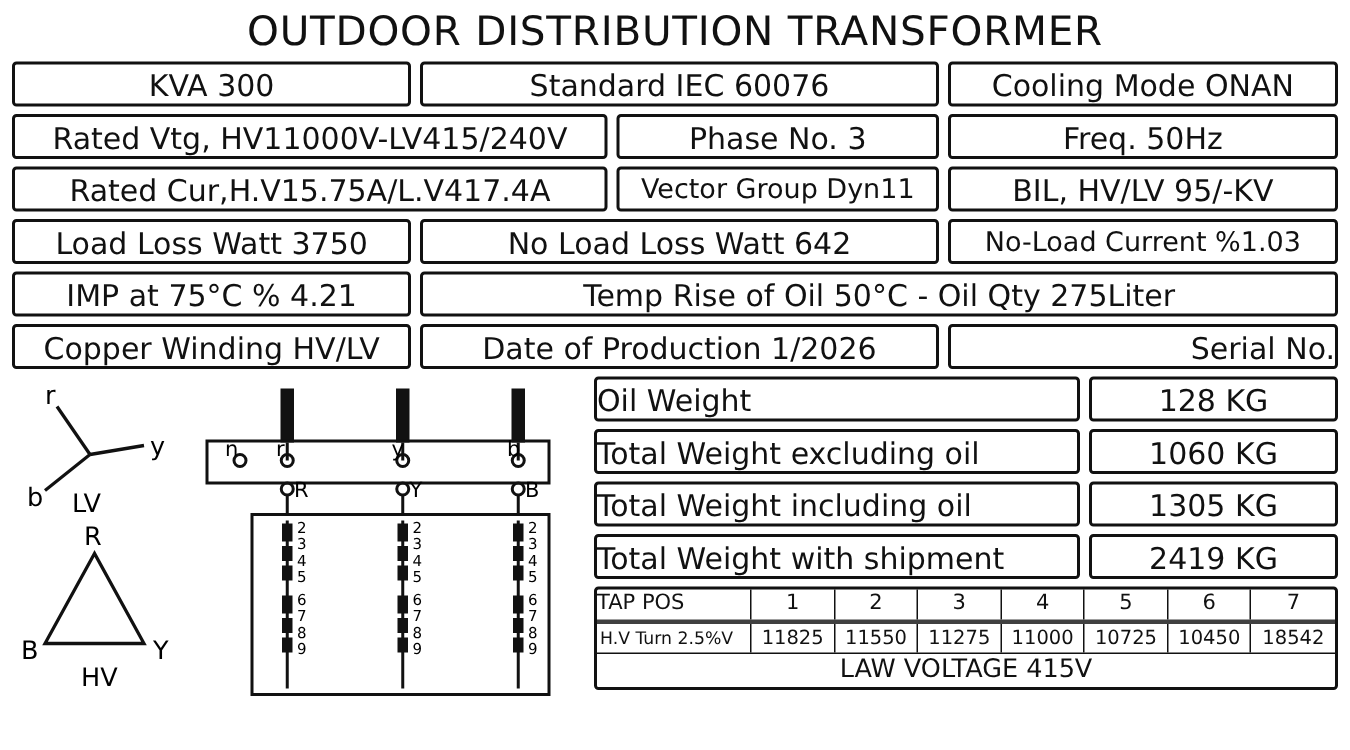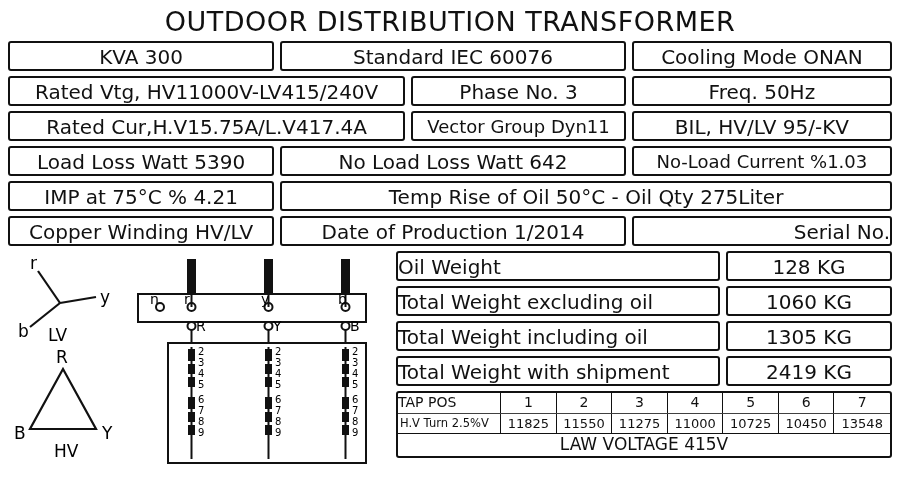--- a/index.html
+++ b/index.html
@@ -111,21 +111,21 @@
     text-align: center;
     box-sizing: border-box;
     overflow: hidden;
     white-space: nowrap;
   }
   .tapcell:last-child { border-right: none; }
   .tapcell.head { width: 104px; text-align: left; padding-left: 0; }
   .tapcell.head2 { width: 104px; text-align: left; padding-left: 2px; font-size: 11.5px; }
   .tapcell.v { width: 56px; }
   .taprow.r2 .tapcell.v { font-size: 13px; }
-  .taprow.border-top { border-top: 1px solid #404040; }
+  .taprow.border-top { border-top: 3px solid #404040; }
   .lawrow {
     border-top: 1px solid #111;
     height: 22px;
     line-height: 21px;
     text-align: center;
     font-size: 17px;
   }
   svg { display: block; }
 </style>
 </head>
@@ -149,33 +149,33 @@
       <div class="cell" style="width:262px">Freq.  50Hz</div>
     </div>
 
     <div class="row">
       <div class="cell" style="width:400px">Rated Cur,H.V15.75A/L.V417.4A</div>
       <div class="cell small" style="width:216px">Vector Group Dyn11</div>
       <div class="cell" style="width:262px">BIL, HV/LV 95/-KV</div>
     </div>
 
     <div class="row">
-      <div class="cell" style="width:268px">Load Loss Watt  5390</div>
+      <div class="cell" style="width:268px">Load Loss Watt  3750</div>
       <div class="cell" style="width:348px">No Load Loss Watt  642</div>
       <div class="cell small" style="width:262px">No-Load Current %1.03</div>
     </div>
 
     <div class="row">
       <div class="cell" style="width:268px">IMP at 75°C  %  4.21</div>
       <div class="cell" style="width:616px">Temp Rise of Oil  50°C - Oil Qty  275Liter</div>
     </div>
 
     <div class="row">
       <div class="cell" style="width:268px">Copper Winding HV/LV</div>
-      <div class="cell" style="width:348px">Date of Production  1/2014</div>
+      <div class="cell" style="width:348px">Date of Production  1/2026</div>
       <div class="cell" style="width:262px;text-align:right;padding-left:8px">Serial No.</div>
     </div>
 
   </div>
 
   <div class="bottom">
 
     <div class="diagram">
       <svg width="388" height="215" viewBox="0 0 388 215">
 
@@ -331,20 +331,20 @@
           <div class="tapcell v">7</div>
         </div>
         <div class="taprow r2 border-top">
           <div class="tapcell head2">H.V Turn 2.5%V</div>
           <div class="tapcell v">11825</div>
           <div class="tapcell v">11550</div>
           <div class="tapcell v">11275</div>
           <div class="tapcell v">11000</div>
           <div class="tapcell v">10725</div>
           <div class="tapcell v">10450</div>
-          <div class="tapcell v">13548</div>
+          <div class="tapcell v">18542</div>
         </div>
         <div class="lawrow">LAW VOLTAGE 415V</div>
       </div>
 
     </div>
   </div>
 </div>
 
 </body></html>

